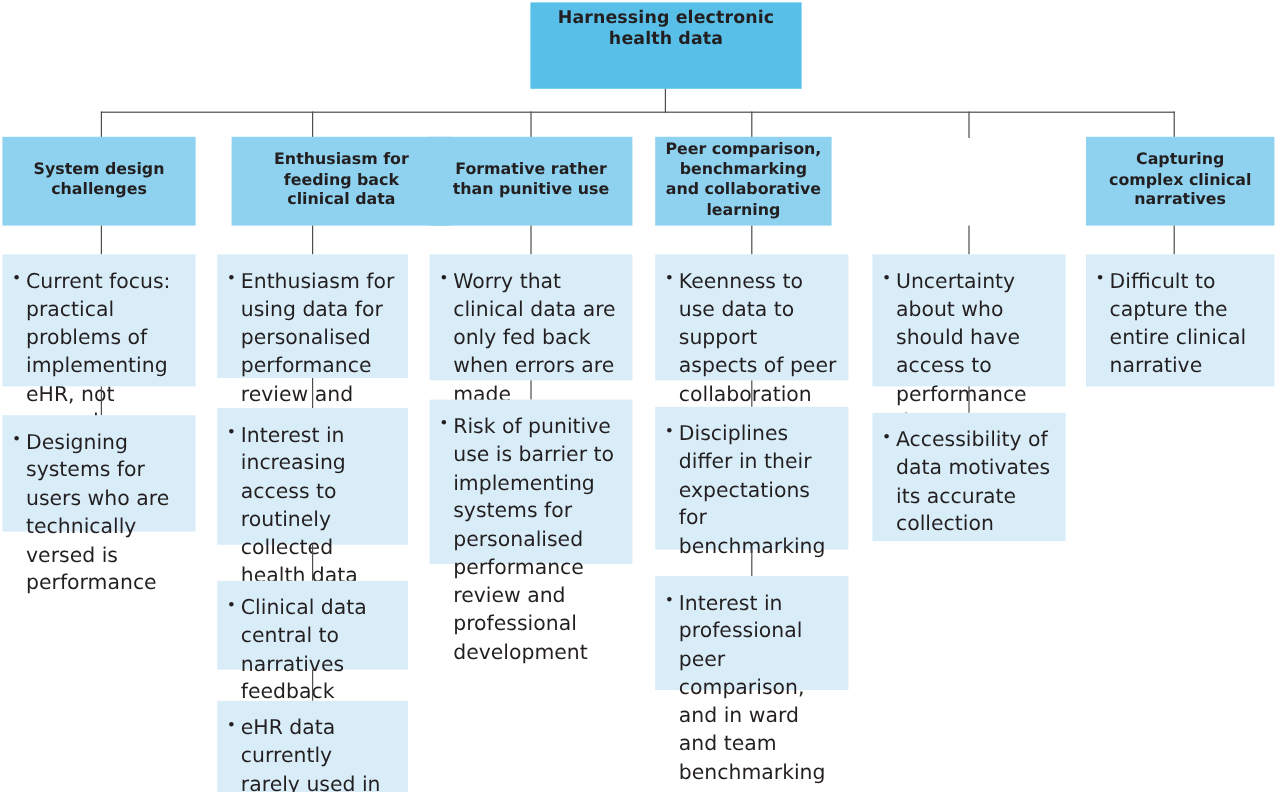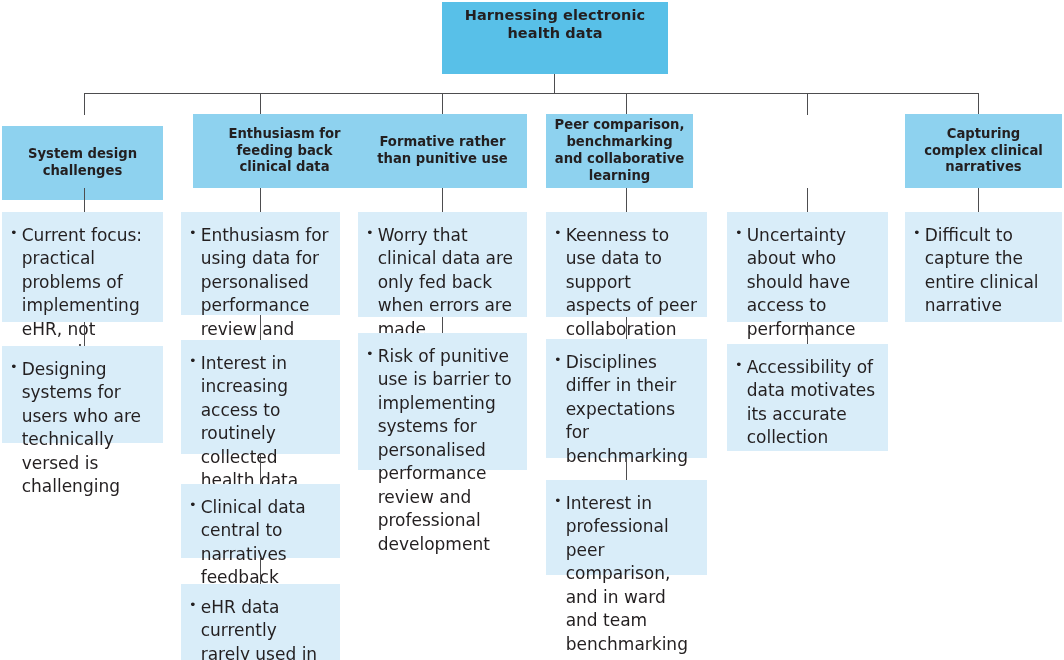--- a/index.html
+++ b/index.html
@@ -105,21 +105,21 @@
   <div class="conn conn-v" style="left:554px; top:74px; height:20px;"></div>
   <div class="conn conn-h" style="left:84px; top:93px; width:895px;"></div>
 
   <div class="conn conn-v" style="left:84px;  top:93px; height:22px;"></div>
   <div class="conn conn-v" style="left:260px; top:93px; height:22px;"></div>
   <div class="conn conn-v" style="left:442px; top:93px; height:22px;"></div>
   <div class="conn conn-v" style="left:626px; top:93px; height:22px;"></div>
   <div class="conn conn-v" style="left:807px; top:93px; height:22px;"></div>
   <div class="conn conn-v" style="left:978px; top:93px; height:22px;"></div>
 
-  <div class="cat-box" style="left:2px; width:161px;margin-top:12px;">
+  <div class="cat-box" style="left:2px; width:161px;">
     <span class="node-text">System design<br>challenges</span>
   </div>
   <div class="cat-box" style="left:193px; width:183px;">
     <span class="node-text">Enthusiasm for<br>feeding back<br>clinical data</span>
   </div>
   <div class="cat-box" style="left:358px; width:169px;">
     <span class="node-text">Formative rather<br>than punitive use</span>
   </div>
   <div class="cat-box" style="left:546px; width:147px;">
     <span class="node-text">Peer comparison,<br>benchmarking<br>and collaborative<br>learning</span>
@@ -132,21 +132,21 @@
   <div class="leaf-box" style="left:2px; top:212px; width:161px; height:110px;">
     <div class="bullet-row">
       <span class="bullet-dot">•</span>
       <span class="node-text">Current focus: practical problems of implementing eHR, not secondary uses</span>
     </div>
   </div>
   <div class="conn conn-v" style="left:84px; top:322px; height:24px;"></div>
   <div class="leaf-box" style="left:2px; top:346px; width:161px; height:97px;">
     <div class="bullet-row">
       <span class="bullet-dot">•</span>
-      <span class="node-text">Designing systems for users who are technically versed is challenging</span>
+      <span class="node-text">Designing systems for users who are technically versed is performance</span>
     </div>
   </div>
 
   <div class="conn conn-v" style="left:260px; top:188px; height:24px;"></div>
   <div class="leaf-box" style="left:181px; top:212px; width:159px; height:103px;">
     <div class="bullet-row">
       <span class="bullet-dot">•</span>
       <span class="node-text">Enthusiasm for using data for personalised performance review and professional development</span>
     </div>
   </div>

